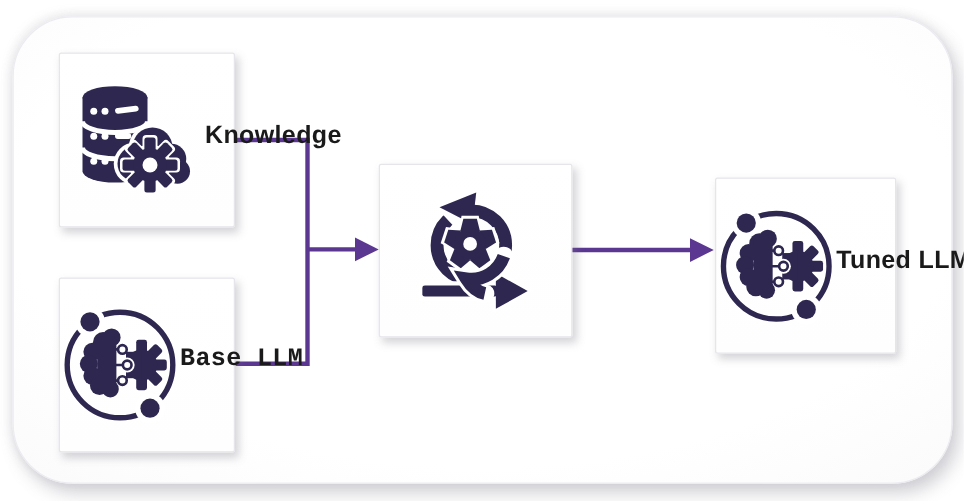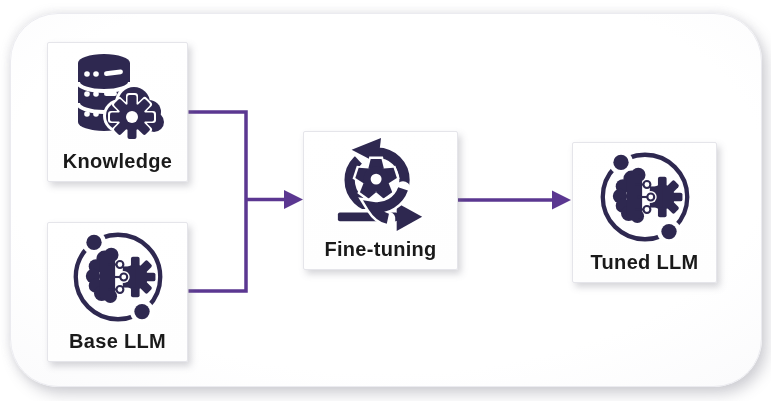--- a/index.html
+++ b/index.html
@@ -15,28 +15,28 @@
   html,body{width:771px;height:401px;background:#ffffff;overflow:hidden;}
   .stage{position:relative;width:771px;height:401px;font-family:"Liberation Sans",sans-serif;}
   .canvas{
     position:absolute;left:10px;top:13px;width:752px;height:374px;
     border-radius:48px;
     background:radial-gradient(120% 130% at 50% 42%, var(--canvas-bg-center) 42%, var(--canvas-bg-edge) 100%);
     border:1px solid #ebebf0;
     box-shadow:5px 7px 14px rgba(110,110,125,.32), -2px -2px 8px rgba(150,150,160,.15);
   }
   .node{
-    position:absolute;display:flex;flex-direction:column;align-items:center;
+    position:absolute;display:flex;flex-direction:row;align-items:center;
     background:linear-gradient(180deg,#ffffff 0%,var(--node-bg) 100%);
     border:1px solid var(--node-border);
     border-radius:2px;
     box-shadow:3px 4px 7px rgba(115,115,130,.30);
   }
   .node-knowledge{left:47px;top:42px;width:141px;height:140px;}
-  .node-base-llm{left:47px;top:222px;width:141px;height:140px;}
+  .node-base-llm{left:47px;top:222px;width:141px;height:140px;font-family:Liberation Mono, monospace;}
   .node-fine-tuning{left:303px;top:131px;width:155px;height:139px;}
   .node-tuned-llm{left:572px;top:142px;width:145px;height:141px;}
   .icon-wrap{flex:1;display:flex;align-items:center;justify-content:center;color:var(--icon-ink);min-height:0;}
   .node-label{
     font-weight:700;font-size:20px;line-height:1.1;color:var(--label-text);
     letter-spacing:.3px;text-align:center;margin-bottom:9px;white-space:nowrap;
   }
   .edges{position:absolute;left:0;top:0;width:771px;height:401px;pointer-events:none;}
   .edge-line{stroke:var(--arrow);stroke-width:3.5;fill:none;}
   .edge-head{fill:var(--arrow);stroke:none;}
@@ -208,21 +208,20 @@
             </g>
           <g fill="currentColor">
               <rect x="6" y="78" width="61" height="9" rx="2"></rect>
               <polygon points="66,68 92,82.5 66,97"></polygon>
             </g>
         </g>
         <path d="M72.5 54 A28 28 0 0 1 42 72.5 C46 79 50 83 57 84.5" fill="none" stroke="#fff" stroke-width="15.5" stroke-linecap="round"></path>
         <path d="M72.5 54 A28 28 0 0 1 42 72.5 C46 79 50 83 57 84.5" fill="none" stroke="currentColor" stroke-width="10.5"></path>
       </svg>
     </div>
-    <div class="node-label">Fine-tuning</div>
   </div>
 
   <div class="node node-tuned-llm">
     <div class="icon-wrap">
       <svg viewBox="0 0 100 100" width="96" height="96" aria-hidden="true">
         <circle cx="50" cy="50" r="44" fill="none" stroke="currentColor" stroke-width="4.5"></circle>
         <g fill="#fff">
             <circle cx="25" cy="14" r="12.5"></circle>
             <circle cx="75" cy="86" r="12.5"></circle>
           </g>

